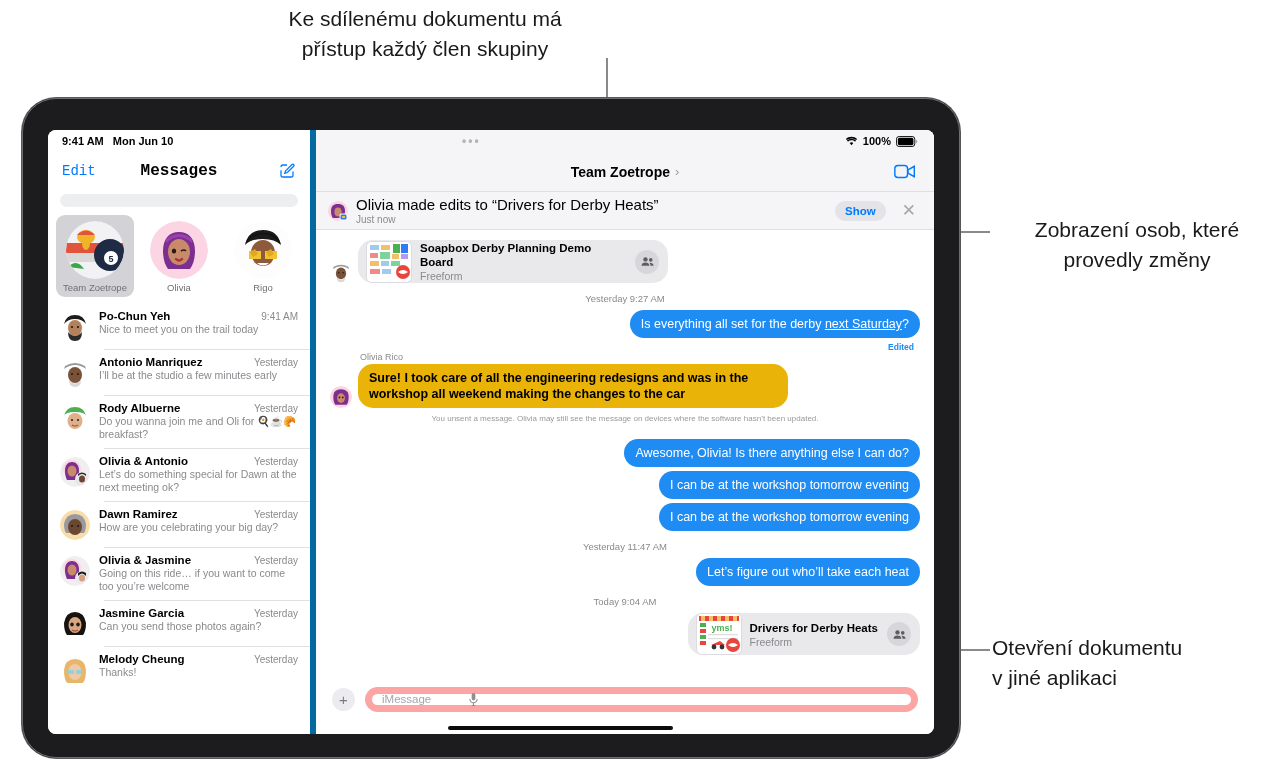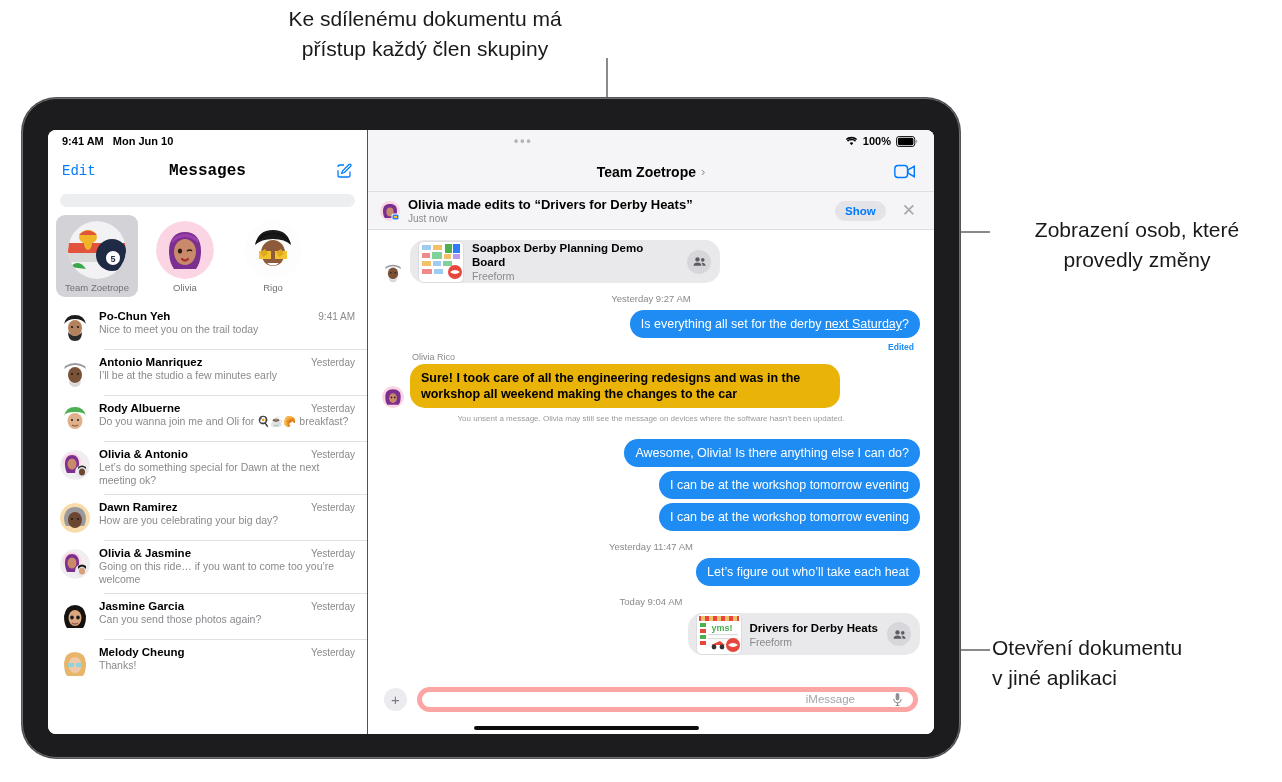--- a/index.html
+++ b/index.html
@@ -44,23 +44,23 @@
     left:26px; top:32px;
     width:886px; height:604px;
     background:#ffffff;
     border-radius:8px;
     overflow:hidden;
     display:flex;
   }
 
   
   #sidebar {
-    width:320px; height:100%;
+    width:268px; height:100%;
     background:#ffffff;
-    border-right:1px solid #0369a1;
+    border-right:6px solid #0369a1;
     display:flex; flex-direction:column;
     position:relative;
   }
   .statusbar {
     height:22px;
     display:flex; align-items:center;
     padding:0 14px;
     font-size:11px; font-weight:bold; color:#000;
     gap:9px;
   }
@@ -116,21 +116,21 @@
   .th-title { font-size:14px; font-weight:bold; color:#000; }
   .chev { color:#9b9ba0; font-size:13px; margin-left:5px;}
   .facetime-ic { position:absolute; right:18px; color:#007aff; }
 
   .banner {
     height:38px; background:#f5f5f7; border-bottom:1px solid #dedee1;
     display:flex; align-items:center; gap:8px; padding:0 10px 0 12px;
   }
   .banner-av { width:20px; height:20px; border-radius:50%; position:relative; overflow:visible;}
   .banner-txt { flex:1; }
-  .banner-t1 { font-size:13px; font-weight:bold; color:#000; }
+  .banner-t1 { font-size:15px; font-weight:normal; color:#000; }
   .banner-t2 { font-size:10px; color:#8a8a8e; margin-top:1px;}
   .show-btn {
     background:#e3e3e8; color:#007aff; font-size:11.5px; font-weight:bold;
     border-radius:11px; padding:4px 10px;
   }
   .close-x { color:#a8a8ad; font-size:17px; padding:0 8px; }
 
   .msgs { flex:1; padding:10px 14px 0 14px; overflow:hidden; position:relative;}
   .ts { text-align:center; font-size:9.5px; color:#8a8a8e; margin:10px 0 6px 0;}
   .row { display:flex; margin-bottom:4px; align-items:flex-end; gap:6px;}
@@ -163,22 +163,22 @@
 
   .composer {
     height:46px; display:flex; align-items:center; gap:10px;
     padding:0 16px; background:#fff;
   }
   .plus {
     width:23px;height:23px;border-radius:50%;background:#ececf0;color:#7a7a80;
     display:flex;align-items:center;justify-content:center;font-size:15px;flex:0 0 23px;
   }
   .inputbox {
-    flex:1; height:25px; border:5px solid #fca5a5; border-radius:13px;
-    display:flex; align-items:center; justify-content:flex-end; padding:0 10px;gap:37px;
+    flex:1; height:25px; border:7px solid #fca5a5; border-radius:13px;
+    display:flex; align-items:center; justify-content:flex-start; padding:0 10px;gap:37px;
   }
   .ph { font-size:11.5px; color:#a5a5aa; }
   .homebar { height:12px; display:flex; align-items:center; justify-content:center;}
   .homebar i { display:block; width:225px; height:4px; background:#0b0b0b; border-radius:2px; margin-left:-130px;}
   svg { display:block; }
 </style>
 </head>
 <body>
 
 <div class="callout" id="callout-top">

